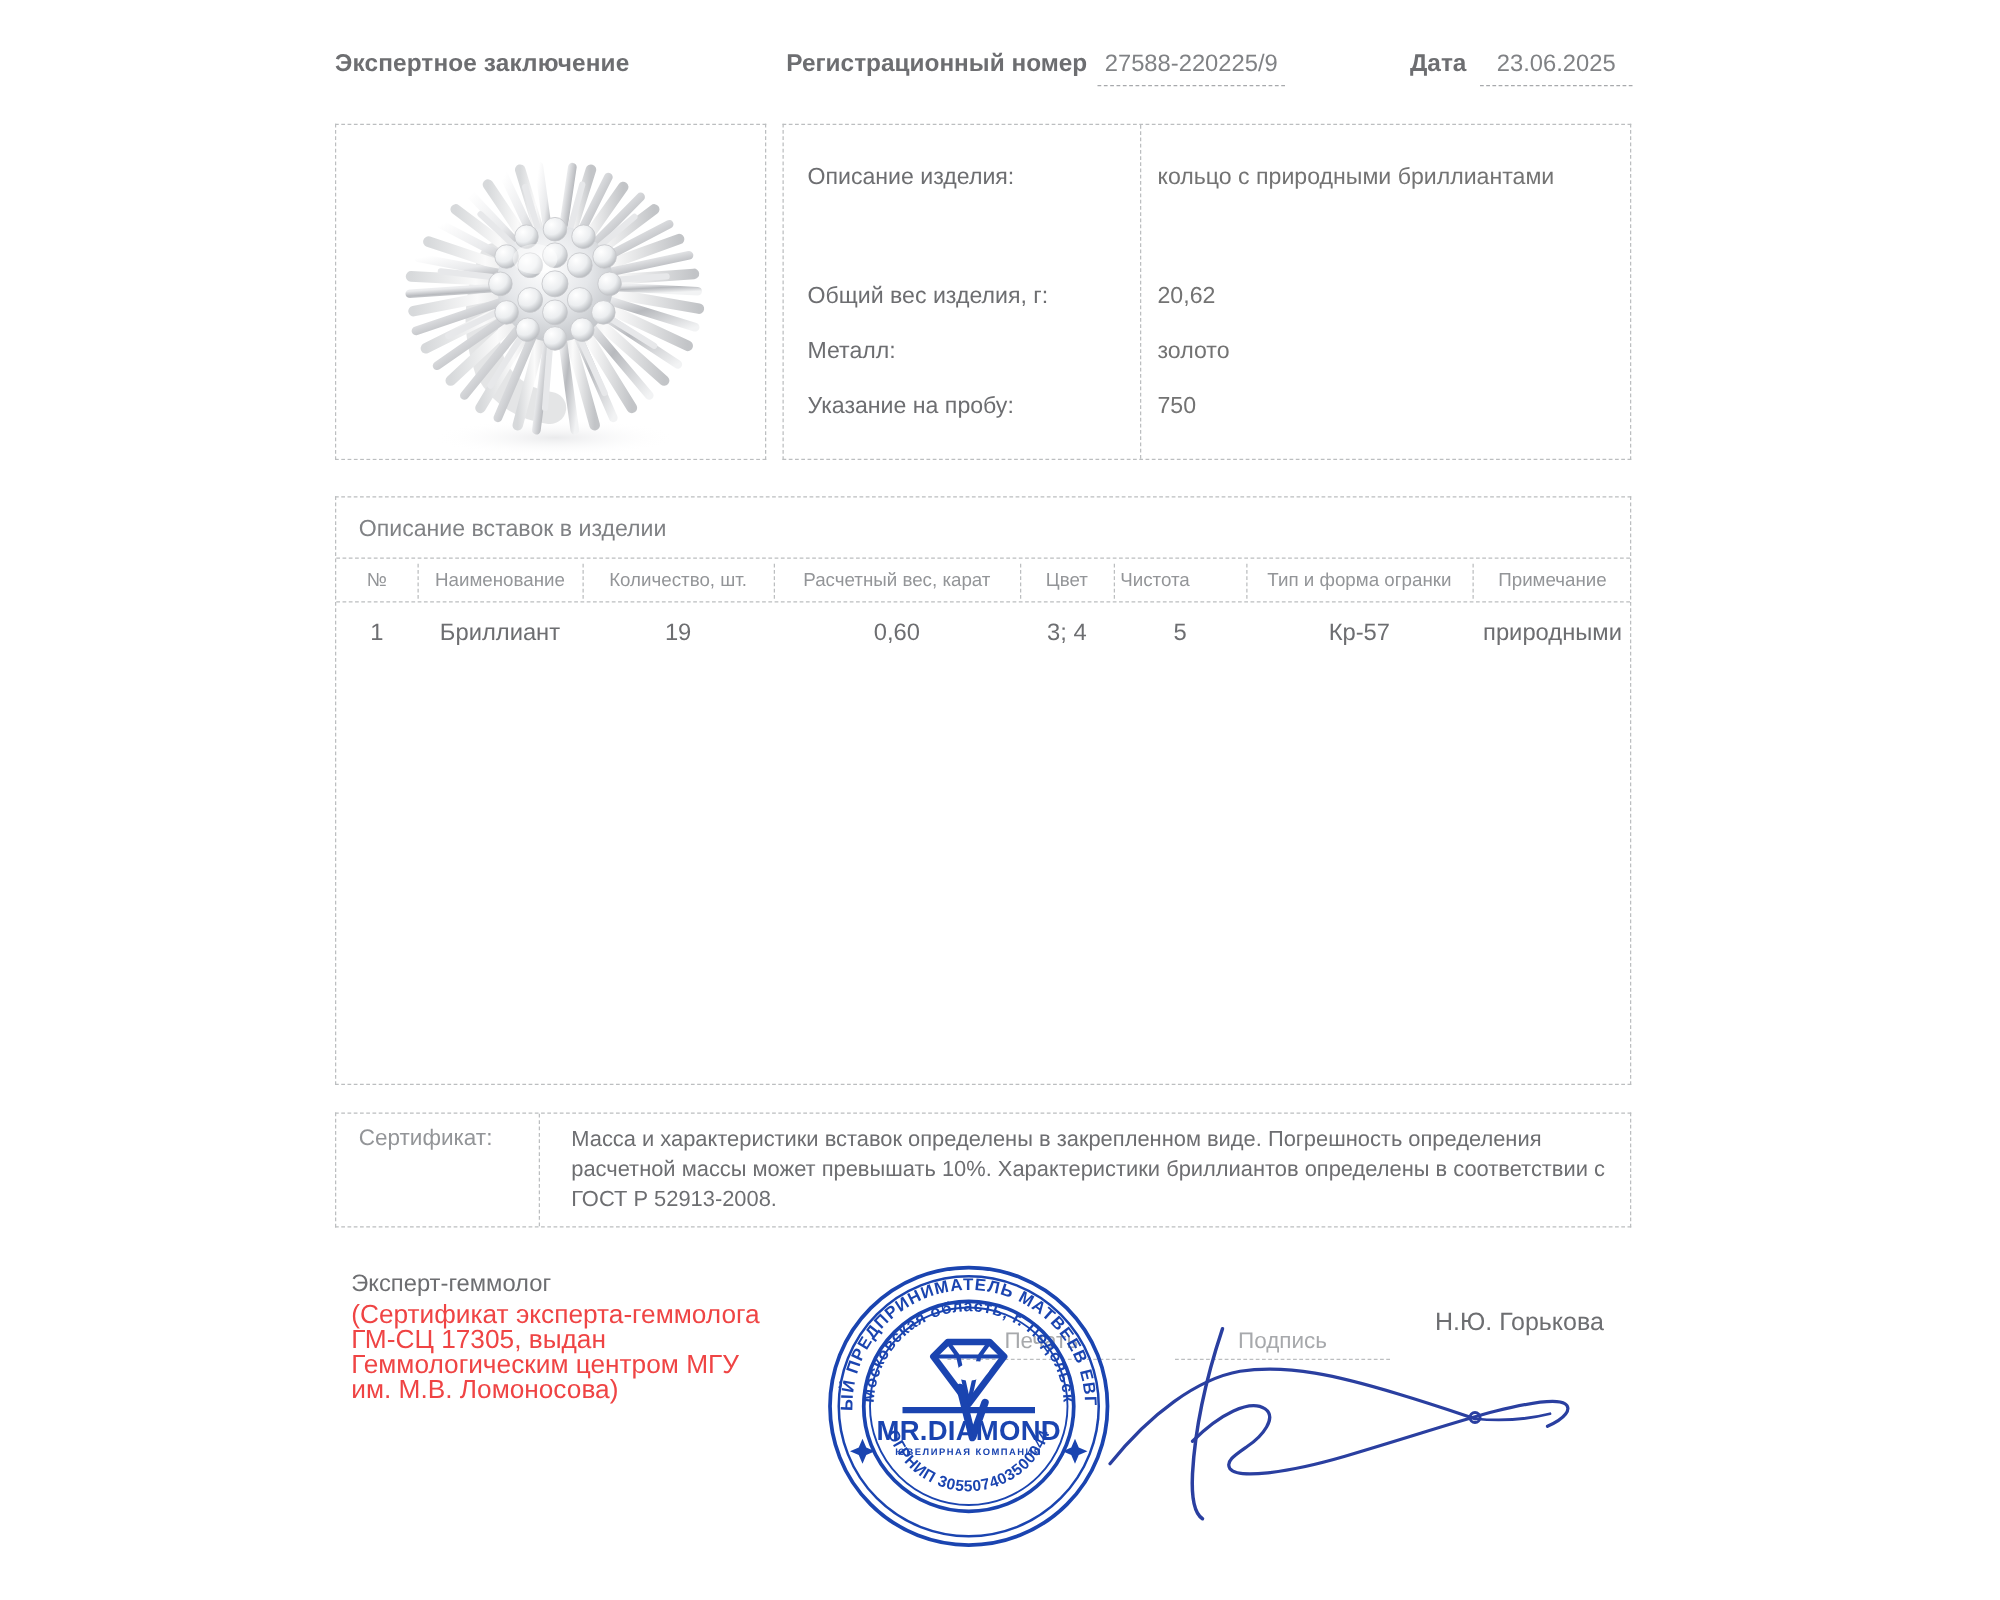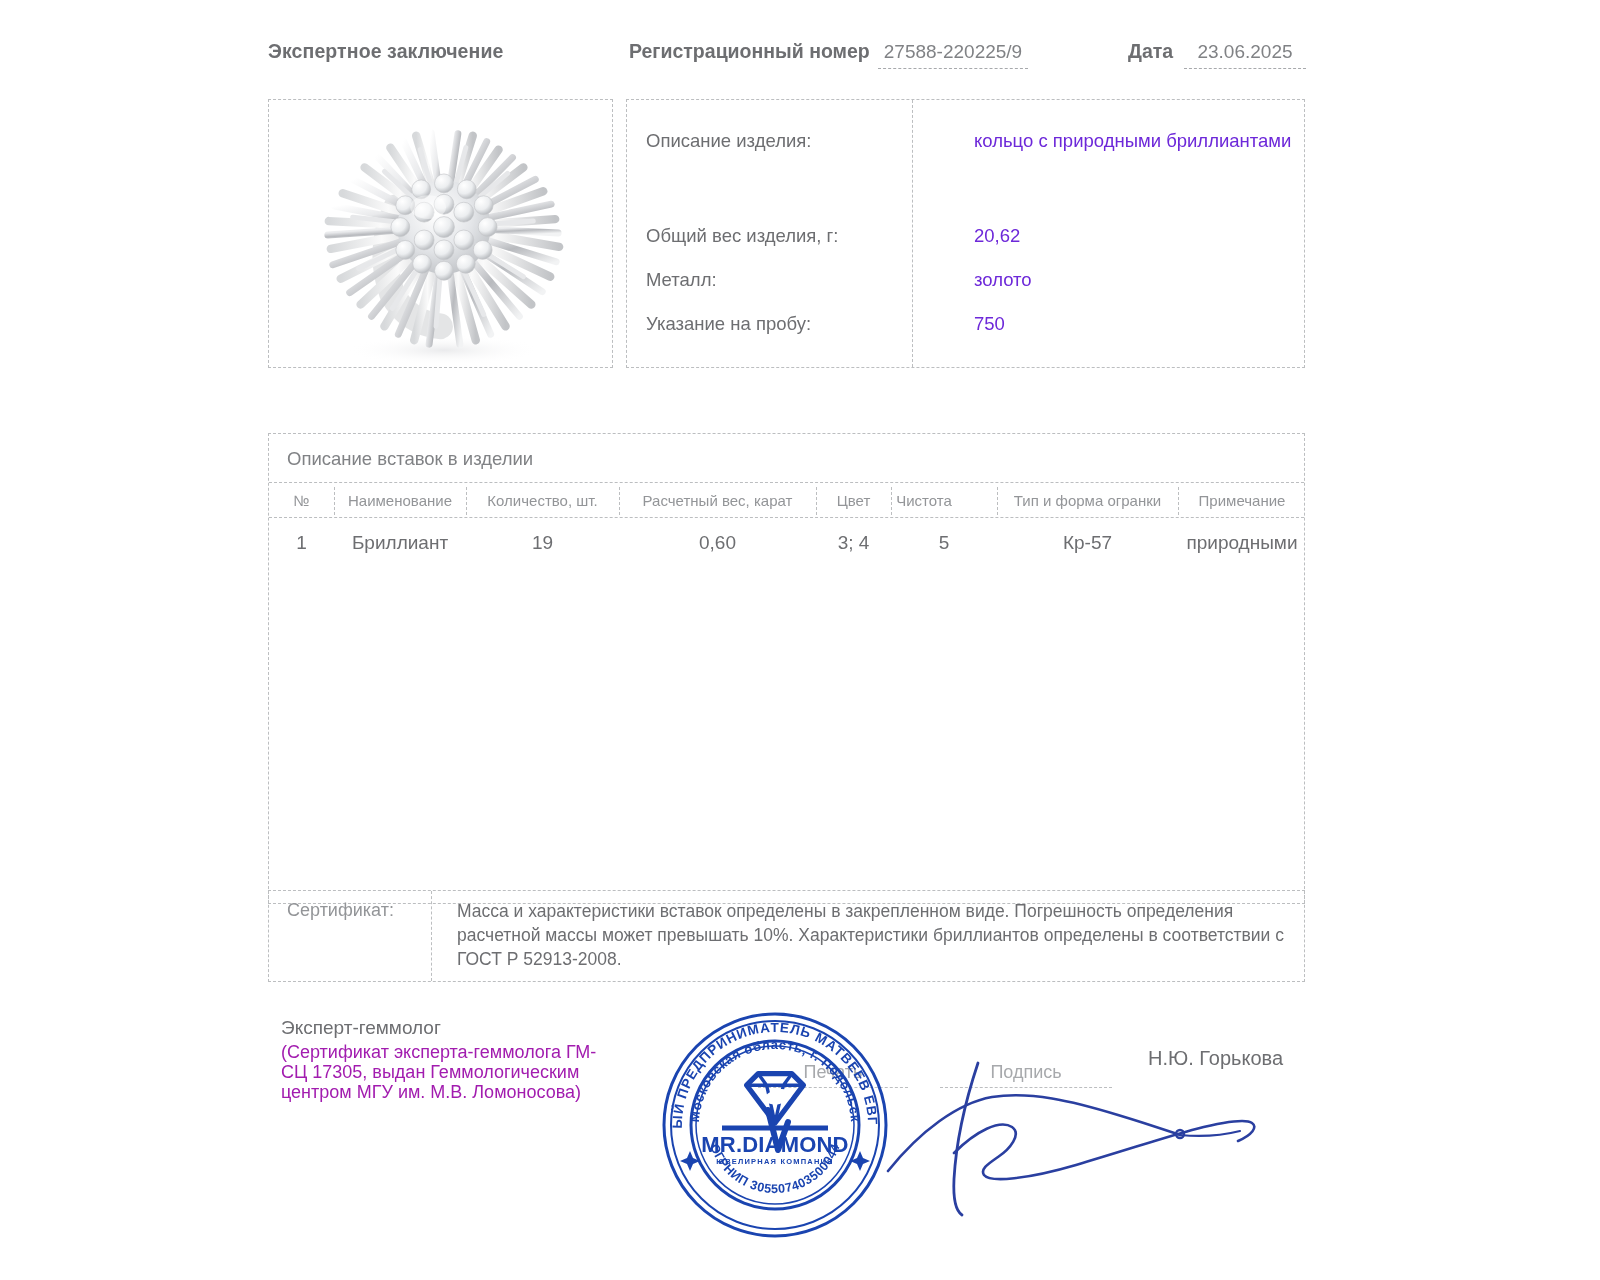--- a/index.html
+++ b/index.html
@@ -134,32 +134,30 @@
     position: absolute;
     left: 19px;
     top: 0;
     color: #6d6e71;
     white-space: nowrap;
   }
   .prod-value {
     position: absolute;
     left: 299px;
     top: 0;
-    color: #6d28d9;
-    white-space: nowrap;
-    margin-left: 48px;
+    color: #737373;
+    white-space: nowrap;
   }
 
   
   .ins-box {
     left: 268px;
     top: 397px;
     width: 1037px;
     height: 471px;
-    margin-top: 36px;
   }
   .ins-title {
     position: absolute;
     left: 18px;
     top: 14px;
     font-size: 18.5px;
     color: #808285;
     white-space: nowrap;
   }
   .ins-head {
@@ -256,23 +254,23 @@
     top: 12px;
     font-size: 19px;
     color: #6d6e71;
     white-space: nowrap;
   }
   .exp-sub {
     position: absolute;
     left: 13px;
     top: 37px;
     width: 340px;
-    font-size: 18px;
+    font-size: 21px;
     line-height: 20px;
-    color: #a21caf;
+    color: #ef4444;
   }
 
   .seal-label {
     position: absolute;
     left: 490px;
     top: 57px;
     width: 150px;
     text-align: center;
     font-size: 18px;
     color: #a7a9ac;

